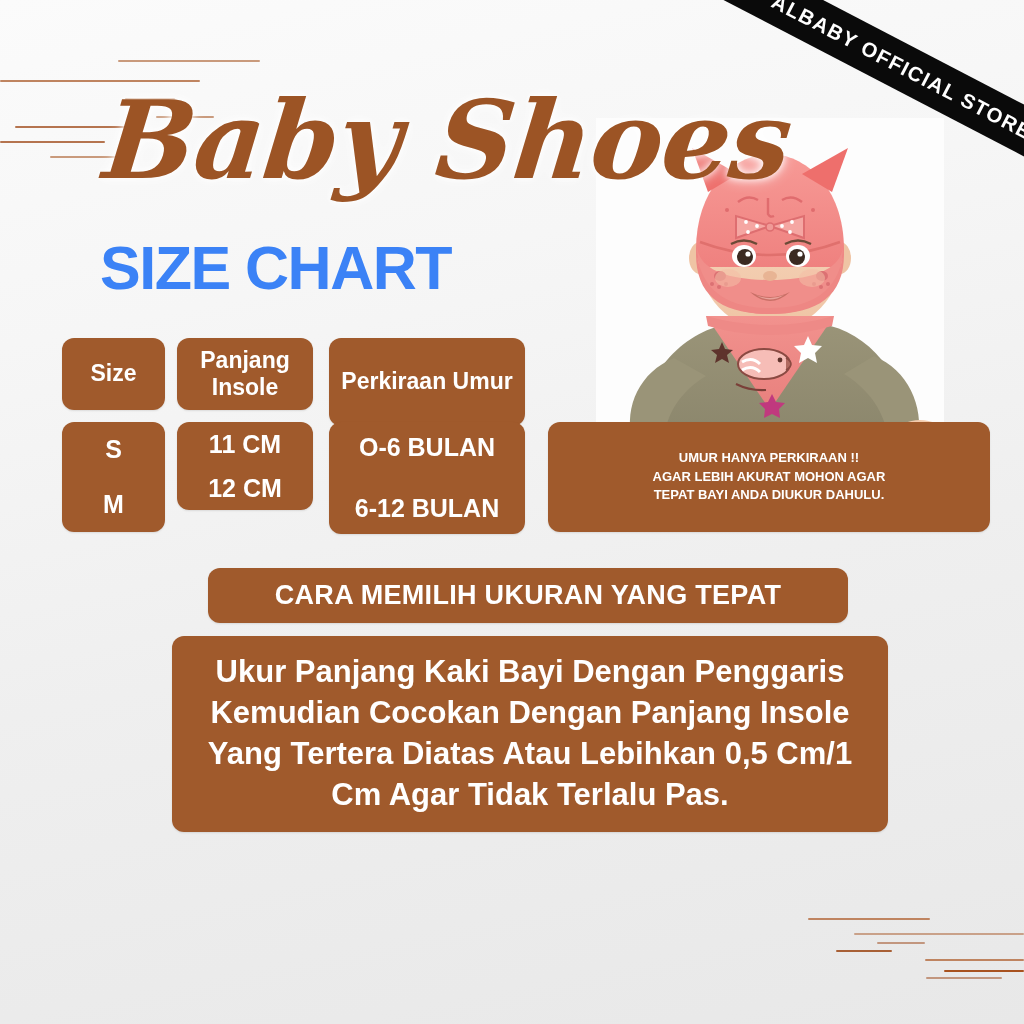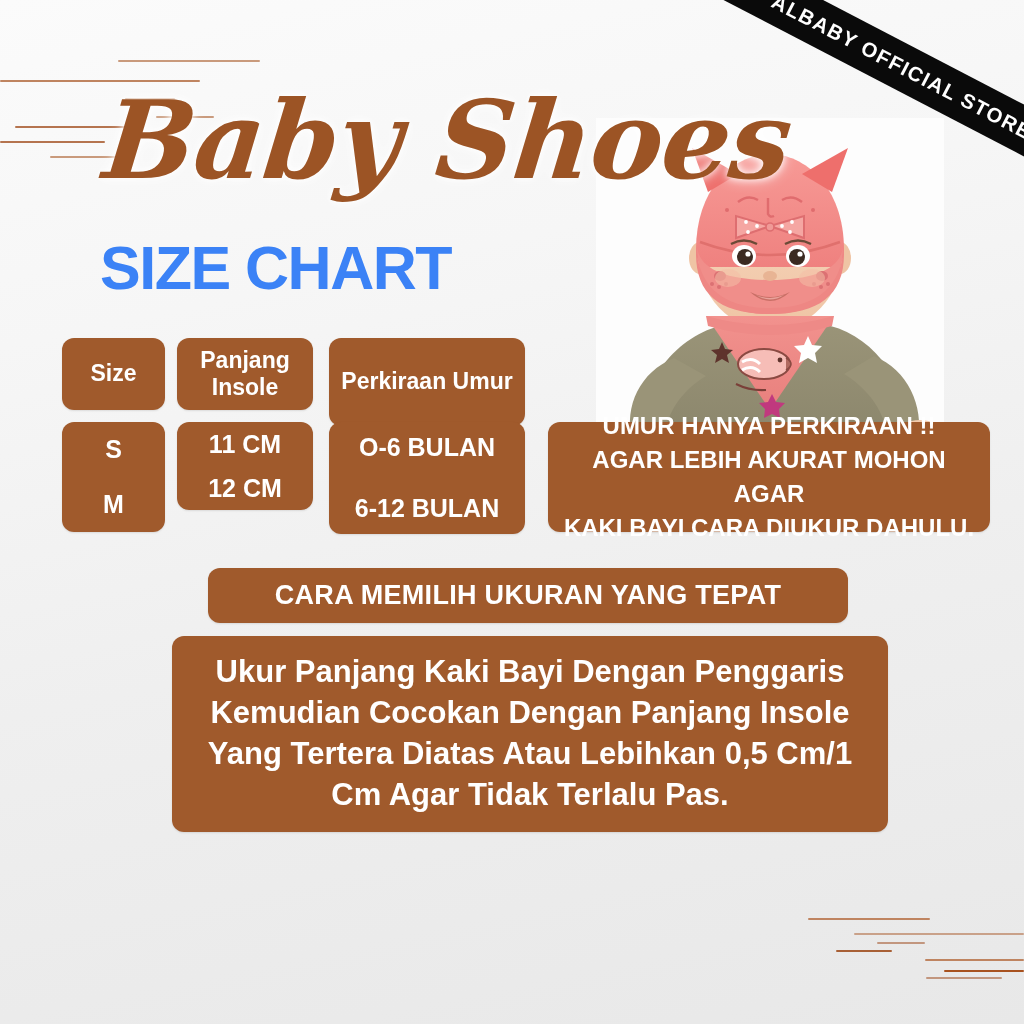--- a/index.html
+++ b/index.html
@@ -61,21 +61,21 @@
     font-family:"Liberation Sans", sans-serif;
     box-shadow:0 1px 2px rgba(0,0,0,.10);
   }
   .bx.hdr{ font-size:23px; line-height:1.18; }
   .bx.cell{ flex-direction:column; }
   .bx.cell .r{
     flex:1; width:100%; display:flex; align-items:center; justify-content:center;
     font-size:25px;
   }
 
-  .note-box{ font-size:24px; line-height:1.42; padding:10px 14px; }
+  .note-box{ font-size:13px; line-height:1.42; padding:10px 14px; }
   .howto-head{ font-size:27px; letter-spacing:.3px;text-align:right; }
   .howto-body{ font-size:31px; line-height:1.32; padding:14px 26px; }
 
   
   .photo{
     position:absolute; left:596px; top:118px; width:348px; height:322px;
     overflow:hidden;
   }
   .photo svg{ display:block; }
 </style>
@@ -260,21 +260,21 @@
         <span>O-6 BULAN</span>
       </div>
     <div class="r">
         <span>6-12 BULAN</span>
       </div>
   </div>
 
   <div class="bx note-box" style="left:548px;top:422px;width:442px;height:110px;flex-direction:column;">
     <div>UMUR HANYA PERKIRAAN !!</div>
     <div>AGAR LEBIH AKURAT MOHON AGAR</div>
-    <div>KAKI BAYI CARA DIUKUR DAHULU.</div>
+    <div>TEPAT BAYI ANDA DIUKUR DAHULU.</div>
   </div>
 
   <div class="bx howto-head" style="left:208px;top:568px;width:640px;height:55px;">
     <span>CARA MEMILIH UKURAN YANG TEPAT</span>
   </div>
 
   <div class="bx howto-body" style="left:172px;top:636px;width:716px;height:196px;">
     <span>Ukur Panjang Kaki Bayi Dengan Penggaris Kemudian Cocokan Dengan Panjang Insole Yang Tertera Diatas Atau Lebihkan 0,5 Cm/1 Cm Agar Tidak Terlalu Pas.</span>
   </div>
 

